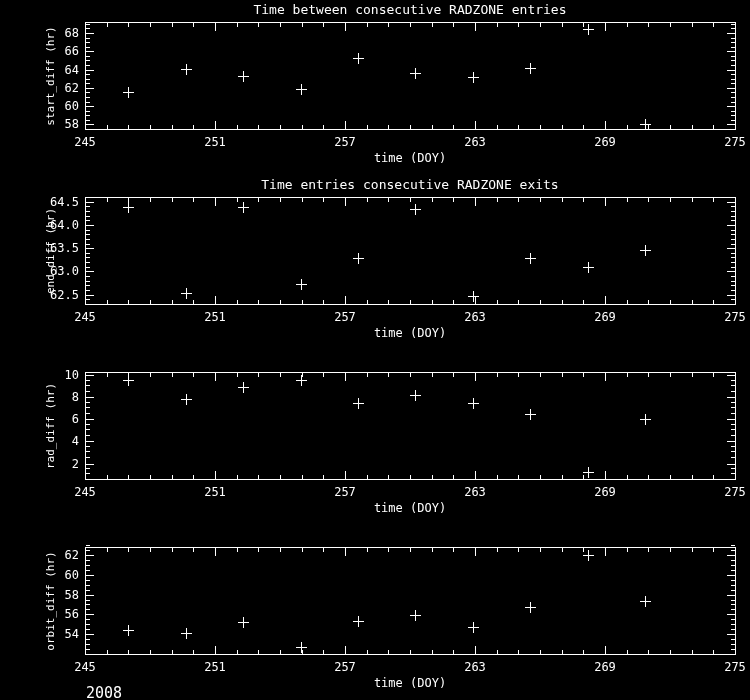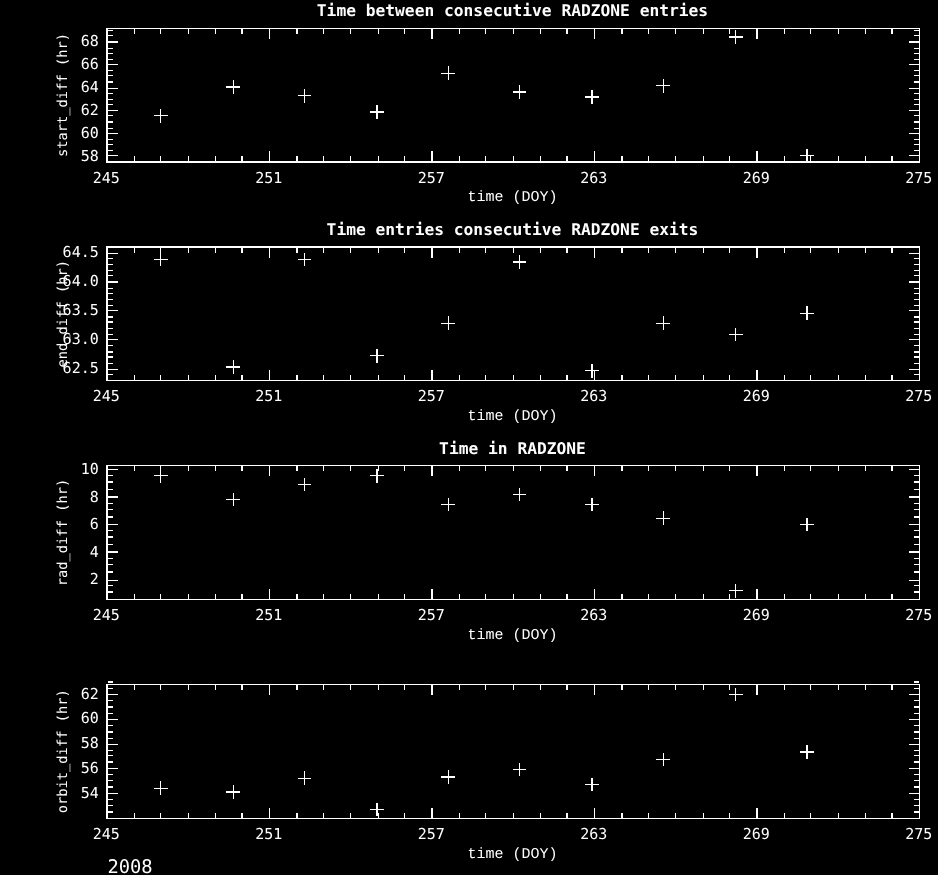--- a/index.html
+++ b/index.html
@@ -1,24 +1,24 @@
 <!DOCTYPE html>
 <html><head>
 <meta charset="utf-8">
 <style>
   html,body{margin:0;padding:0;background:#000;}
   body{width:750px;height:700px;overflow:hidden;font-family:"DejaVu Sans Mono",monospace;color:#fff;}
   .canvas{position:relative;width:750px;height:700px;background:#000;}
   .subplot{position:absolute;left:0;width:750px;height:175px;}
   .plot-title{position:absolute;left:85px;width:650px;top:2px;margin:0;text-align:center;
-              font-size:13px;font-weight:bold;color:#fff;white-space:nowrap;}
+              font-size:13px;font-weight:normal;color:#fff;white-space:nowrap;}
   .ylabel{position:absolute;left:50px;top:76px;transform:translate(-50%,-50%) rotate(-90deg);
           font-size:11px;white-space:nowrap;color:#fff;}
   .plot-svg{position:absolute;left:0;top:0;}
-  .xlabel{position:absolute;left:85px;width:650px;top:151px;text-align:center;font-size:12px;color:#fff;font-family:Liberation Mono, monospace;}
+  .xlabel{position:absolute;left:85px;width:650px;top:151px;text-align:center;font-size:12px;color:#fff;}
   .year{position:absolute;left:86px;top:684px;font-size:15px;color:#fff;}
   svg text{fill:#fff;font-family:"DejaVu Sans Mono",monospace;font-size:12px;}
 </style>
 </head>
 <body>
 
 <div class="canvas">
 
   <section class="subplot" style="top:0px">
     <h2 class="plot-title">Time between consecutive RADZONE entries</h2>
@@ -59,21 +59,20 @@
         <text x="79" y="77.17391304347805" text-anchor="end">63.5</text>
         <text x="79" y="53.91304347826063" text-anchor="end">64.0</text>
         <text x="79" y="30.652173913043214" text-anchor="end">64.5</text>
         <path d="M107.5 129v-4M107.5 23v4M128.5 129v-4M128.5 23v4M150.5 129v-4M150.5 23v4M172.5 129v-4M172.5 23v4M193.5 129v-4M193.5 23v4M237.5 129v-4M237.5 23v4M258.5 129v-4M258.5 23v4M280.5 129v-4M280.5 23v4M302.5 129v-4M302.5 23v4M323.5 129v-4M323.5 23v4M367.5 129v-4M367.5 23v4M388.5 129v-4M388.5 23v4M410.5 129v-4M410.5 23v4M432.5 129v-4M432.5 23v4M453.5 129v-4M453.5 23v4M497.5 129v-4M497.5 23v4M518.5 129v-4M518.5 23v4M540.5 129v-4M540.5 23v4M562.5 129v-4M562.5 23v4M583.5 129v-4M583.5 23v4M627.5 129v-4M627.5 23v4M648.5 129v-4M648.5 23v4M670.5 129v-4M670.5 23v4M692.5 129v-4M692.5 23v4M713.5 129v-4M713.5 23v4M85.5 129v-8M85.5 23v8M215.5 129v-8M215.5 23v8M345.5 129v-8M345.5 23v8M475.5 129v-8M475.5 23v8M605.5 129v-8M605.5 23v8M735.5 129v-8M735.5 23v8M86 129.5h4M735 129.5h-4M86 124.5h4M735 124.5h-4M86 115.5h4M735 115.5h-4M86 110.5h4M735 110.5h-4M86 106.5h4M735 106.5h-4M86 101.5h4M735 101.5h-4M86 92.5h4M735 92.5h-4M86 87.5h4M735 87.5h-4M86 82.5h4M735 82.5h-4M86 78.5h4M735 78.5h-4M86 69.5h4M735 69.5h-4M86 64.5h4M735 64.5h-4M86 59.5h4M735 59.5h-4M86 55.5h4M735 55.5h-4M86 45.5h4M735 45.5h-4M86 41.5h4M735 41.5h-4M86 36.5h4M735 36.5h-4M86 31.5h4M735 31.5h-4M86 22.5h4M735 22.5h-4M86 120.5h8M735 120.5h-8M86 96.5h8M735 96.5h-8M86 73.5h8M735 73.5h-8M86 50.5h8M735 50.5h-8M86 27.5h8M735 27.5h-8" stroke="#ffffff" fill="none" stroke-width="1" shape-rendering="crispEdges"></path>
         <path d="M123 32.5h11M128.5 27v11M181 118.5h11M186.5 113v11M238 32.5h11M243.5 27v11M296 109.5h11M301.5 104v11M353 83.5h11M358.5 78v11M410 34.5h11M415.5 29v11M468 121.5h11M473.5 116v11M525 83.5h11M530.5 78v11M583 92.5h11M588.5 87v11M640 75.5h11M645.5 70v11" stroke="#ffffff" fill="none" stroke-width="1" shape-rendering="crispEdges"></path>
       </svg>
     <div class="xlabel">time (DOY)</div>
   </section>
 
   <section class="subplot" style="top:350px">
-    <h2 class="plot-title">Time in RADZONE</h2>
     <div class="ylabel">rad_diff (hr)</div>
     <svg class="plot-svg" width="750" height="175">
         <rect x="85.5" y="22.5" width="650" height="107" fill="none" stroke="#ffffff" stroke-width="1" shape-rendering="crispEdges"></rect>
         <text x="85" y="146" text-anchor="middle">245</text>
         <text x="215" y="146" text-anchor="middle">251</text>
         <text x="345" y="146" text-anchor="middle">257</text>
         <text x="475" y="146" text-anchor="middle">263</text>
         <text x="605" y="146" text-anchor="middle">269</text>
         <text x="735" y="146" text-anchor="middle">275</text>
         <text x="79" y="117.55670103092784" text-anchor="end">2</text>

